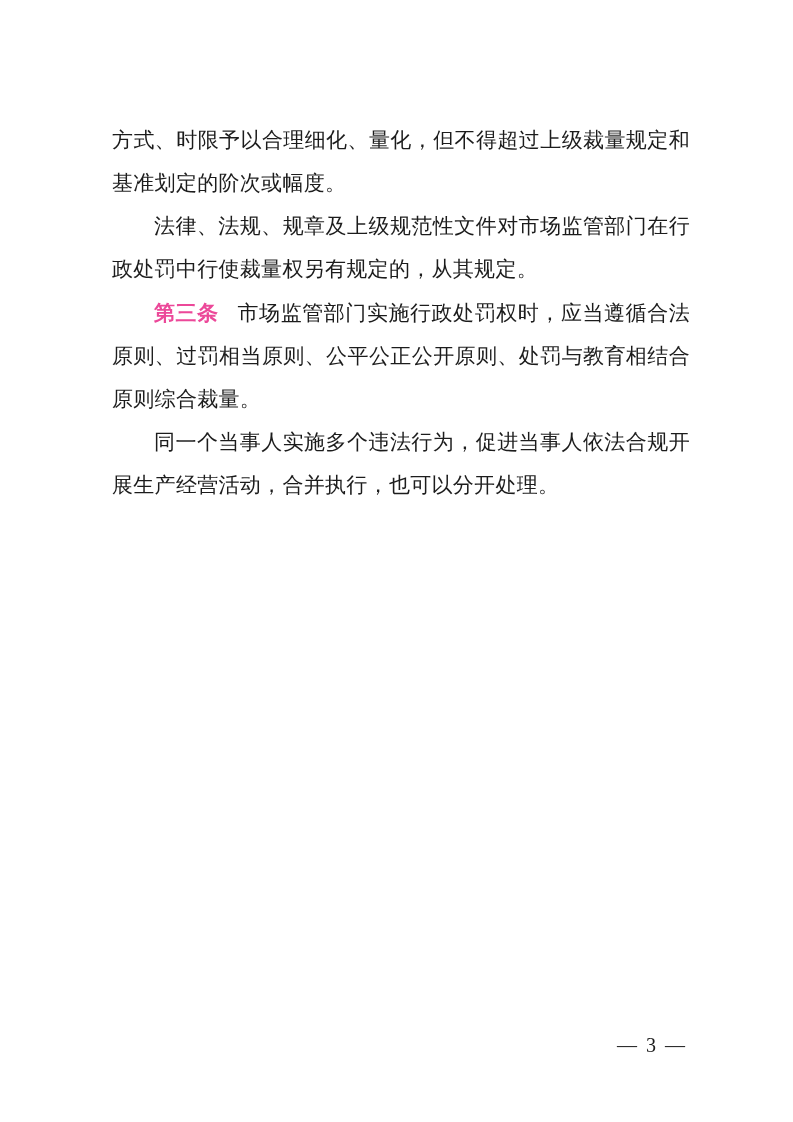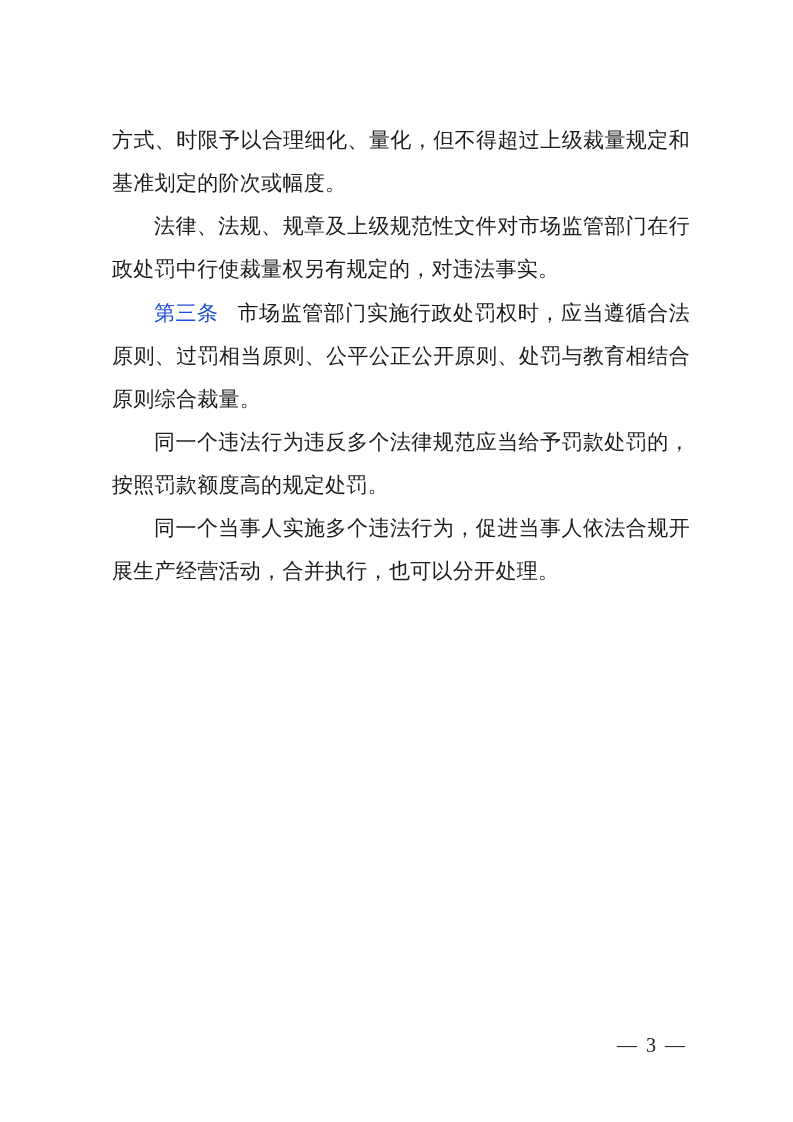--- a/index.html
+++ b/index.html
@@ -28,50 +28,49 @@
     line-height: 43px;
     text-align: justify;
     letter-spacing: 0.3px;
     color: #1c1c1c;
   }
   .para.indent {
     text-indent: 2em;
   }
   .article-lead {
     font-family: "Liberation Sans", "DejaVu Sans", sans-serif;
-    font-weight: normal;
+    font-weight: bold;
     margin-right: 0.9em;
-    color: #1d4ed8;
+    color: #ec4899;
   }
   .page-footer {
     position: absolute;
     top: 1031px;
     right: 106px;
     font-size: 20px;
     line-height: 28px;
     color: #1c1c1c;
     letter-spacing: 2px;
     font-family: "Liberation Serif", "DejaVu Serif", serif;
   }
 </style>
 </head>
 <body>
 
 <div class="page">
   <div class="content">
 
     <p class="para"><span>方式、时限予以合理细化、量化，但不得超过上级裁量规定和基准划定的阶次或幅度。</span></p>
 
-    <p class="para indent"><span>法律、法规、规章及上级规范性文件对市场监管部门在行政处罚中行使裁量权另有规定的，对违法事实。</span></p>
+    <p class="para indent"><span>法律、法规、规章及上级规范性文件对市场监管部门在行政处罚中行使裁量权另有规定的，从其规定。</span></p>
 
     <p class="para indent"><b class="article-lead">第三条</b><span>市场监管部门实施行政处罚权时，应当遵循合法原则、过罚相当原则、公平公正公开原则、处罚与教育相结合原则综合裁量。</span></p>
 
 
 
 
-    <p class="para indent"><span>同一个违法行为违反多个法律规范应当给予罚款处罚的，按照罚款额度高的规定处罚。</span></p>
 
     <p class="para indent"><span>同一个当事人实施多个违法行为，促进当事人依法合规开展生产经营活动，合并执行，也可以分开处理。</span></p>
 
   </div>
 
   <div class="page-footer">— 3 —</div>
 </div>
 
 </body></html>

